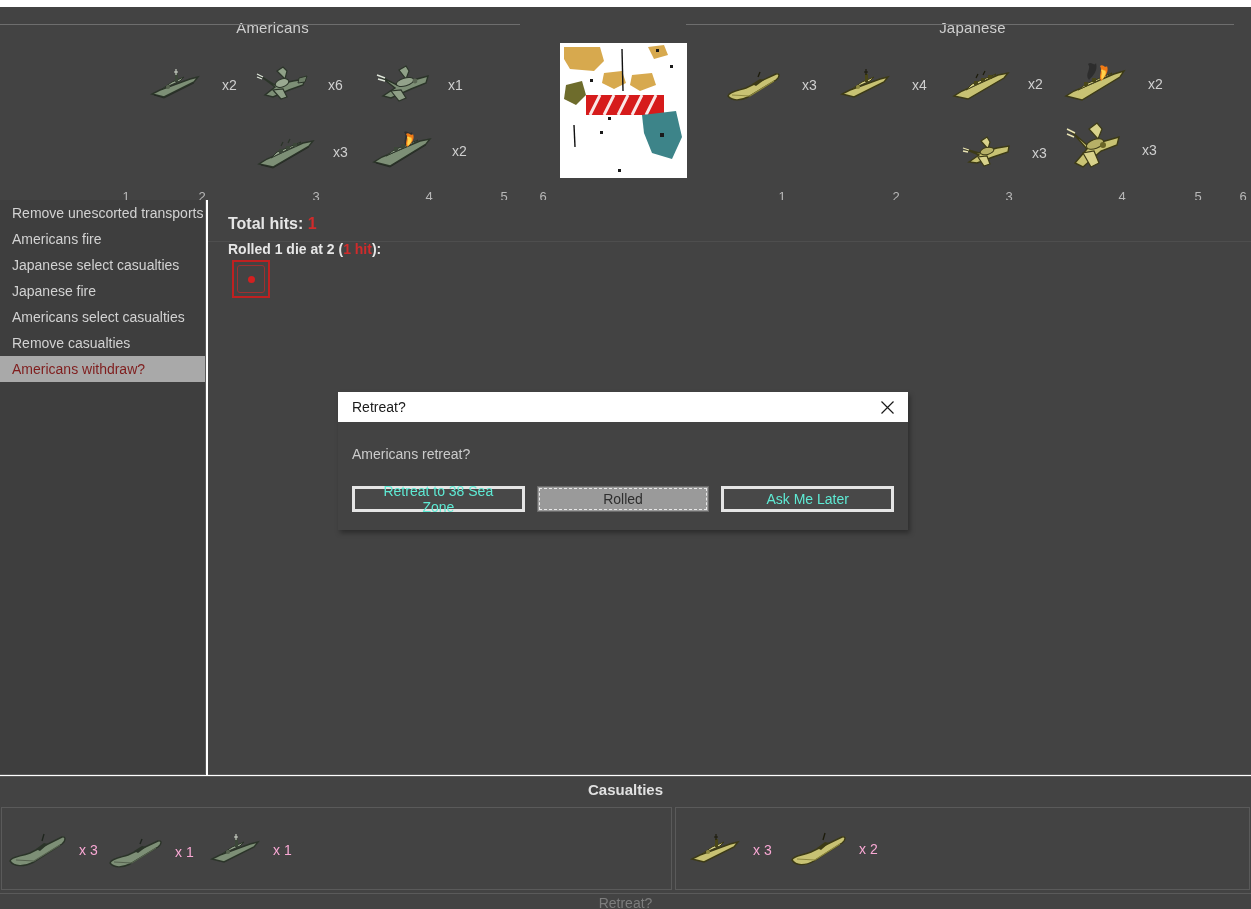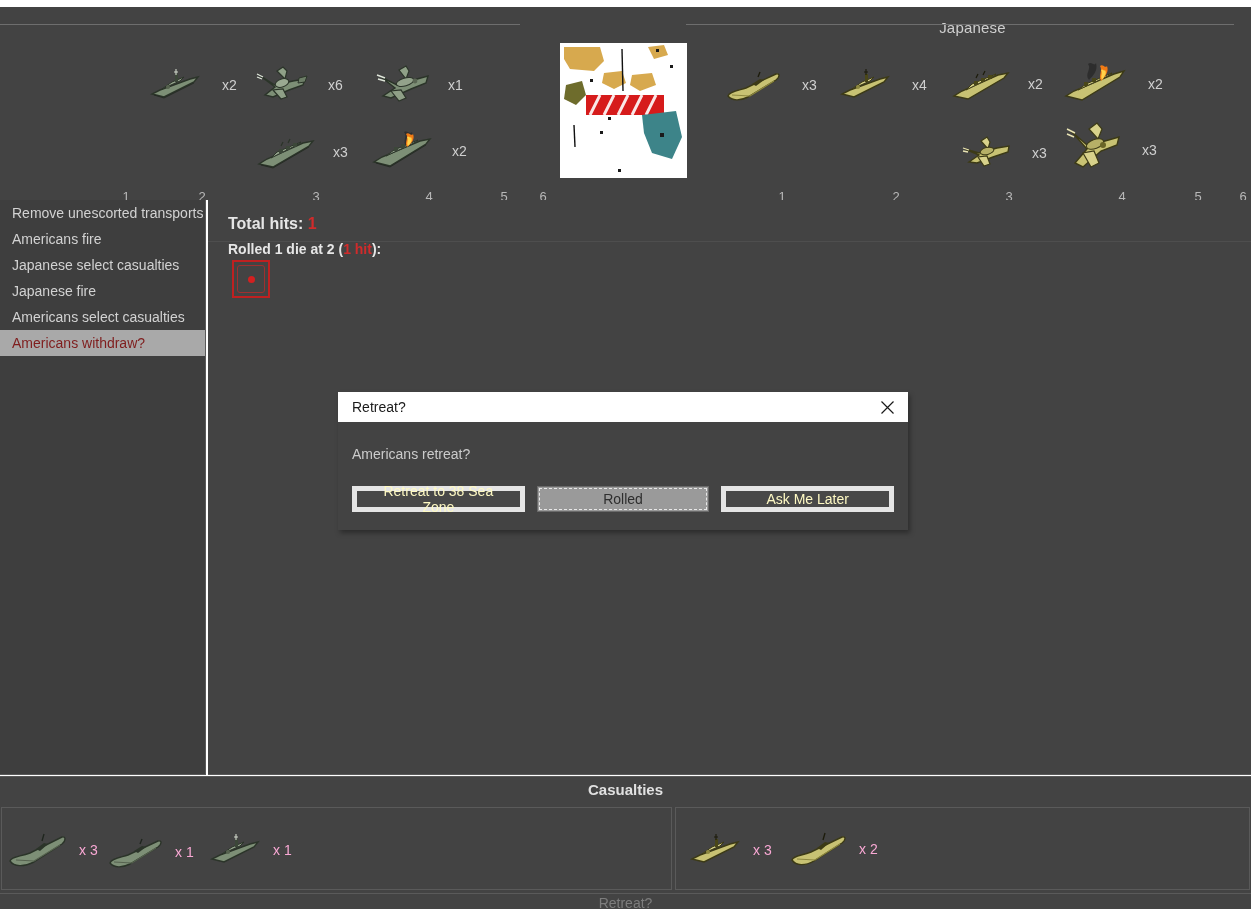--- a/index.html
+++ b/index.html
@@ -203,22 +203,22 @@
     color: #cbcbcb;
     margin-bottom: 24px;
   }
   .dialog-buttons {
     display: flex;
     gap: 12px;
   }
   .dlg-btn {
     height: 26px;
     background: #484848;
-    border: 5px solid #e5e5e5;
-    color: #fef9c3;
+    border: 3px solid #e5e5e5;
+    color: #5eead4;
     font-size: 14px;
     font-family: "Liberation Sans", sans-serif;
     display: flex; align-items: center; justify-content: center;
     cursor: pointer;
     box-sizing: border-box;
     padding: 0 12px;
   }
   .dlg-btn.w1 { width: 173px; }
   .dlg-btn.w2 { width: 173px; background: #9a9a9a; color: #2e2e2e; border: 1px solid #6a6a6a; outline: 1px dashed #e8e8e8; outline-offset: -3px; }
   .dlg-btn.w3 { width: 173px; }
@@ -283,20 +283,21 @@
 </style>
 </head>
 <body>
 
 <div id="app">
 
   <div class="top-strip"></div>
 
   <div class="units-region">
 
+    <div class="side-title us">Americans</div>
     <div class="side-title jp">Japanese</div>
 
     <div class="unit-group" style="left:148px; top:58px;">
       <svg class="unit" width="58" height="40" viewBox="0 0 58 40">
         <g transform="translate(2,3)">
           <path d="M2 26 L14 29 L44 14 L48 9 L40 11 L10 22 Z" fill="#7d8f76" stroke="#2b3429" stroke-width="1.4"></path>
           <path d="M12 21 L30 13 L34 9 L22 14 Z" fill="#94a38c" stroke="#2b3429" stroke-width="1"></path>
           <rect x="25" y="6" width="3" height="8" fill="#3c4739"></rect>
           <path d="M24 4 L28 4 M26 1 L26 7" stroke="#cfd6c9" stroke-width="1.1"></path>
           <circle cx="18" cy="19" r="2" fill="#56624f"></circle>
@@ -497,20 +498,21 @@
     </div>
     <div class="scale-underline jp"></div>
   </div>
 
   <div class="sidebar">
     <div class="step-item">Remove unescorted transports</div>
     <div class="step-item">Americans fire</div>
     <div class="step-item">Japanese select casualties</div>
     <div class="step-item">Japanese fire</div>
     <div class="step-item">Americans select casualties</div>
+    <div class="step-item">Remove casualties</div>
     <div class="step-item selected">Americans withdraw?</div>
   </div>
 
   <div class="main-panel">
     <div class="rule"></div>
 
     <div class="hits-line">
       <span>Total hits:</span>
       <span class="val">1</span>
     </div>

